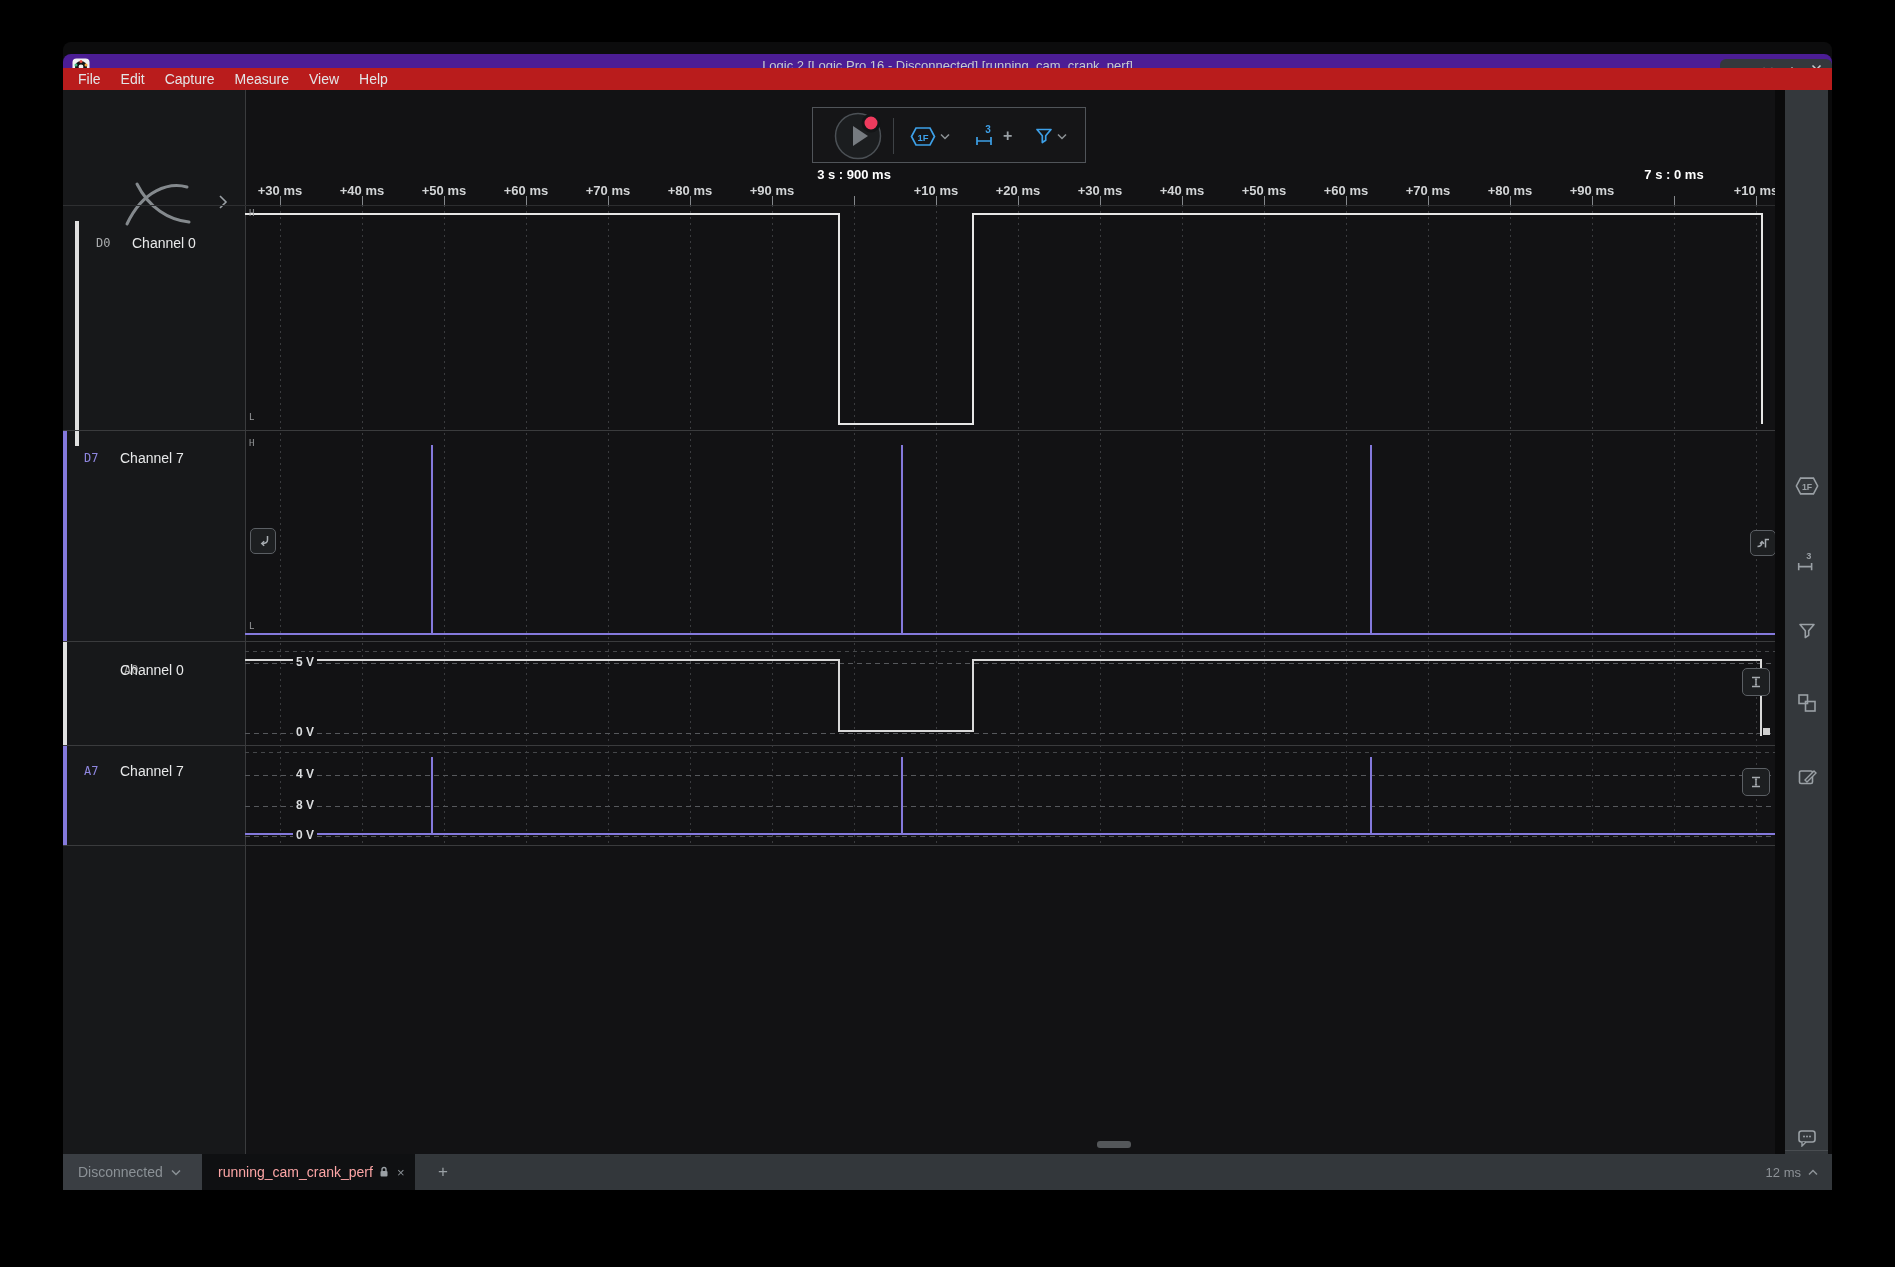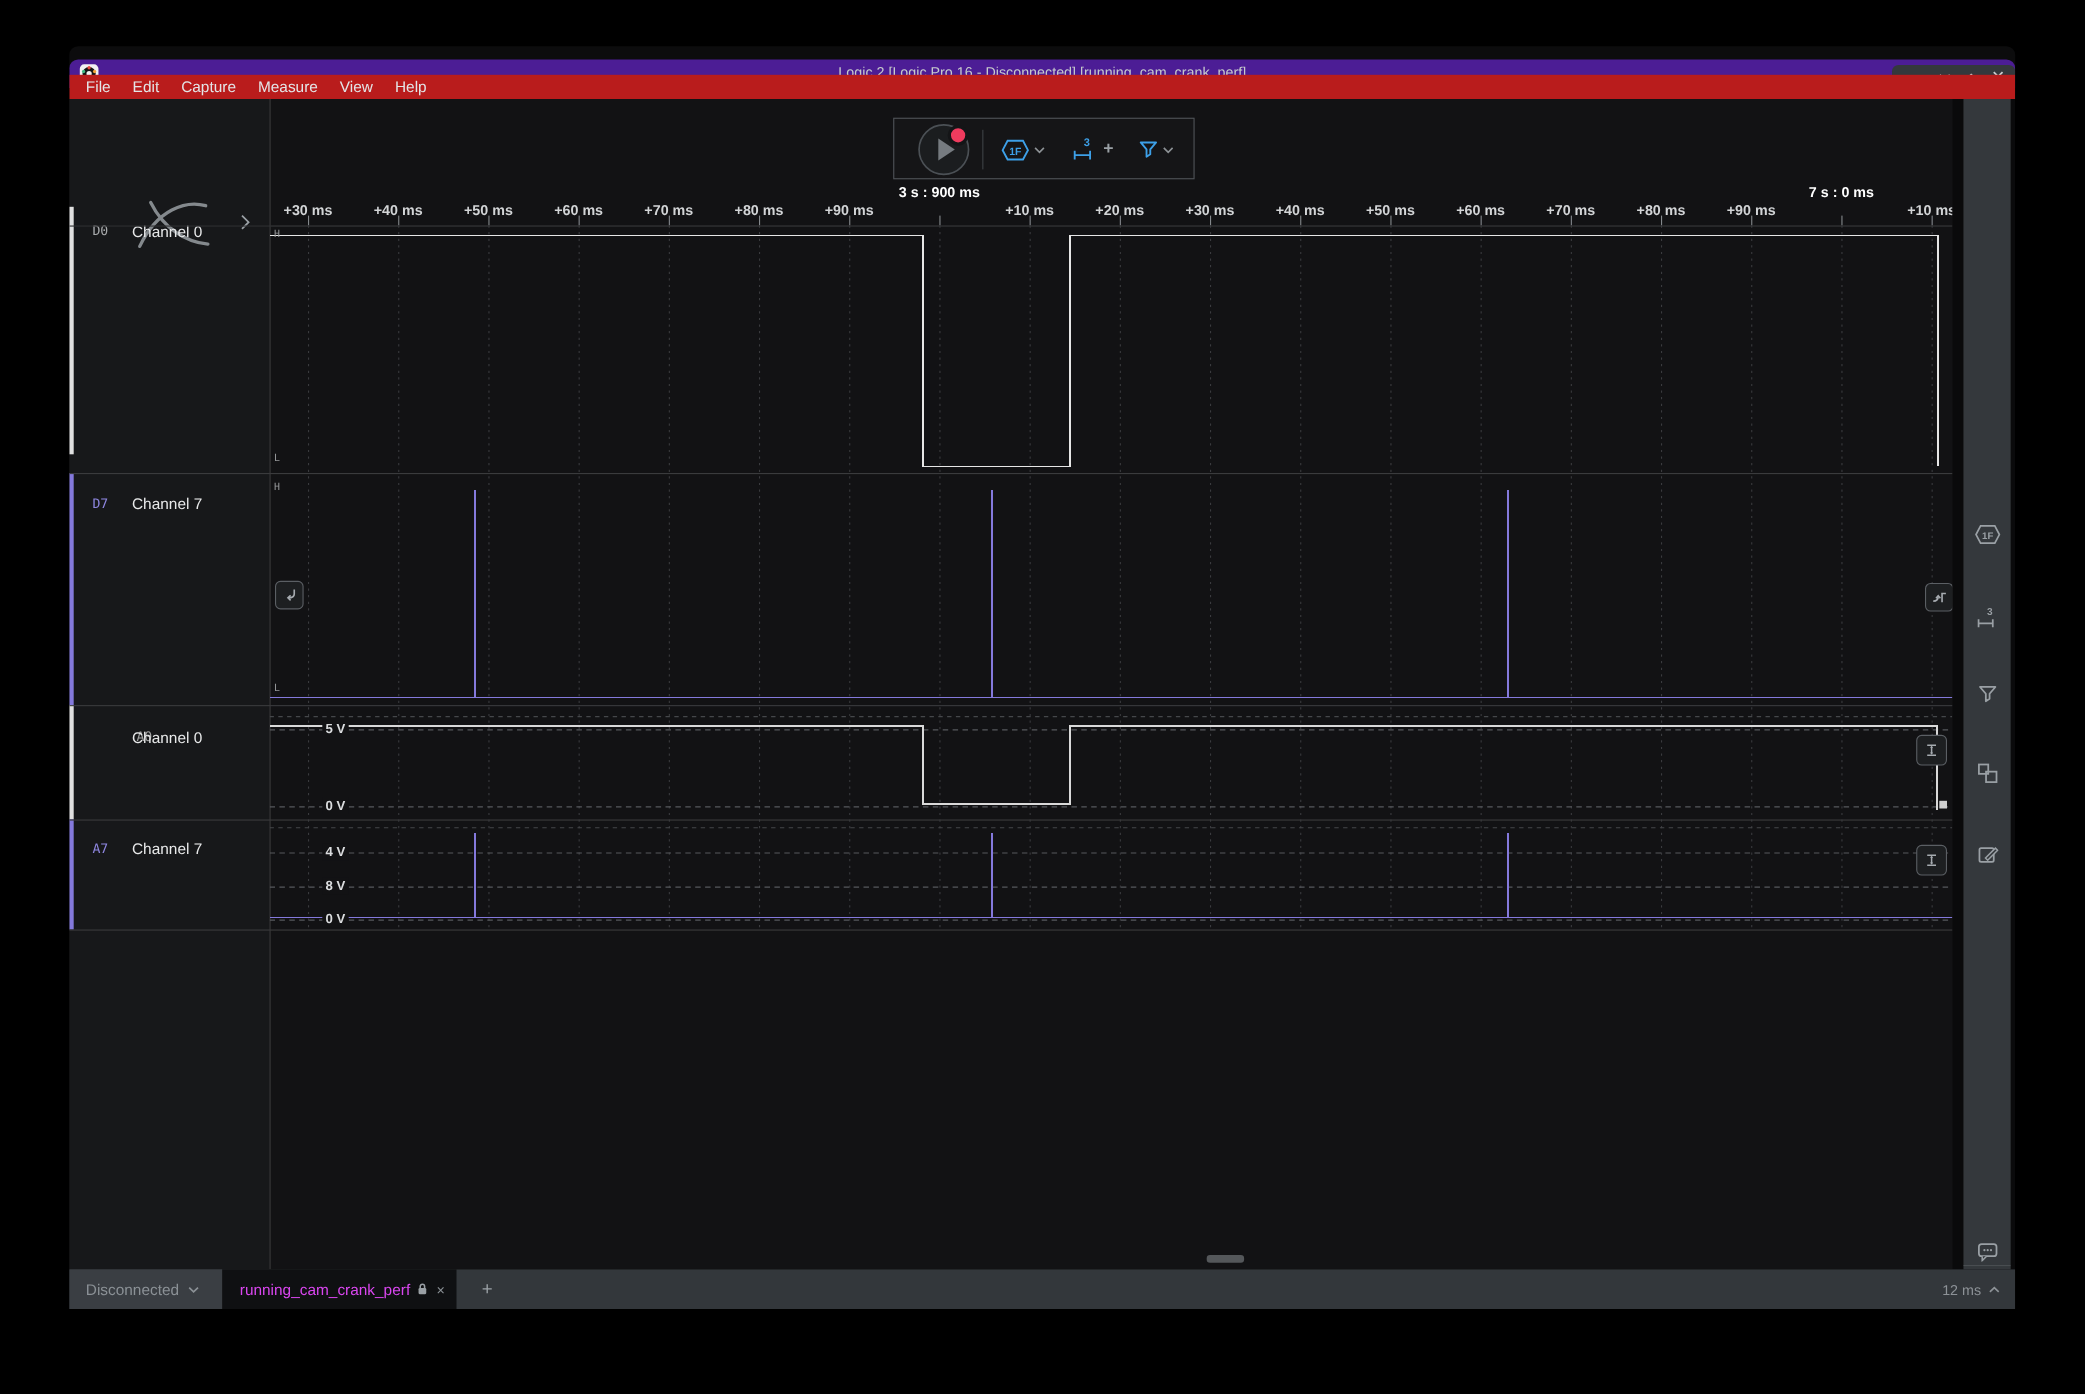--- a/index.html
+++ b/index.html
@@ -50,21 +50,21 @@
     border:1px solid #505459;box-sizing:border-box;display:flex;align-items:center;}
   .play-wrap{position:absolute;left:21px;top:4px;width:48px;height:48px;}
   .tb-divider{position:absolute;left:80px;top:10px;width:1px;height:36px;background:#3e4246;}
   .tb-group{position:absolute;top:0;height:56px;display:flex;align-items:center;gap:4px;}
   .tb-plus{color:#9aa0a5;font-size:16px;font-weight:bold;}
   
   .statusbar{position:absolute;left:0;top:1112px;width:1769px;height:36px;background:#33373b;}
   .device-select{position:absolute;left:0;top:0;width:139px;height:36px;background:#3a3e43;display:flex;align-items:center;gap:8px;padding-left:15px;box-sizing:border-box;}
   .device-select span{font-size:14px;color:#8b9196;}
   .capture-tab{position:absolute;left:139px;top:0;width:213px;height:36px;background:#0f1012;display:flex;align-items:center;gap:6px;padding-left:16px;box-sizing:border-box;}
-  .capture-tab .tab-label{font-size:14px;color:#d946ef;}
+  .capture-tab .tab-label{font-size:14px;color:#fca5a5;}
   .tab-close{font-size:13px;color:#8b9196;padding-left:2px;}
   .new-tab{position:absolute;left:363px;top:0;width:34px;height:36px;display:flex;align-items:center;justify-content:center;color:#9aa0a5;font-size:17px;}
   .duration{position:absolute;right:14px;top:0;height:36px;display:flex;align-items:center;gap:7px;}
   .duration span{font-size:13px;color:#8d9297;}
   svg{display:block;}
 </style>
 </head>
 <body>
 
 <div class="window">
@@ -119,21 +119,21 @@
         <path d="M18,8 C30,32 50,44 70,46" fill="none" stroke="#84898d" stroke-width="3" stroke-linecap="round"></path>
       </svg>
     </div>
     <div class="panel-expand">
       <svg width="10" height="16" viewBox="0 0 10 16">
           <polyline points="2,2 8,8 2,14" fill="none" stroke="#9aa0a5" stroke-width="1.6"></polyline>
         </svg>
     </div>
   </div>
 
-  <div class="chan-row" style="top:146px;height:225px;">
+  <div class="chan-row" style="top:179px;height:225px;margin-left:12px;">
     <div class="chan-bar" style="background:#e0e0e0;"></div>
     <span class="chan-id" style="top:15px;color:#a9abad;">D0</span>
     <span class="chan-name" style="top:14px;">Channel 0</span>
   </div>
   <div class="chan-row" style="top:388px;height:211px;">
     <div class="chan-bar" style="background:#8479dc;"></div>
     <span class="chan-id" style="top:21px;color:#8e86df;">D7</span>
     <span class="chan-name" style="top:20px;">Channel 7</span>
   </div>
   <div class="chan-row" style="top:599px;height:104px;">

